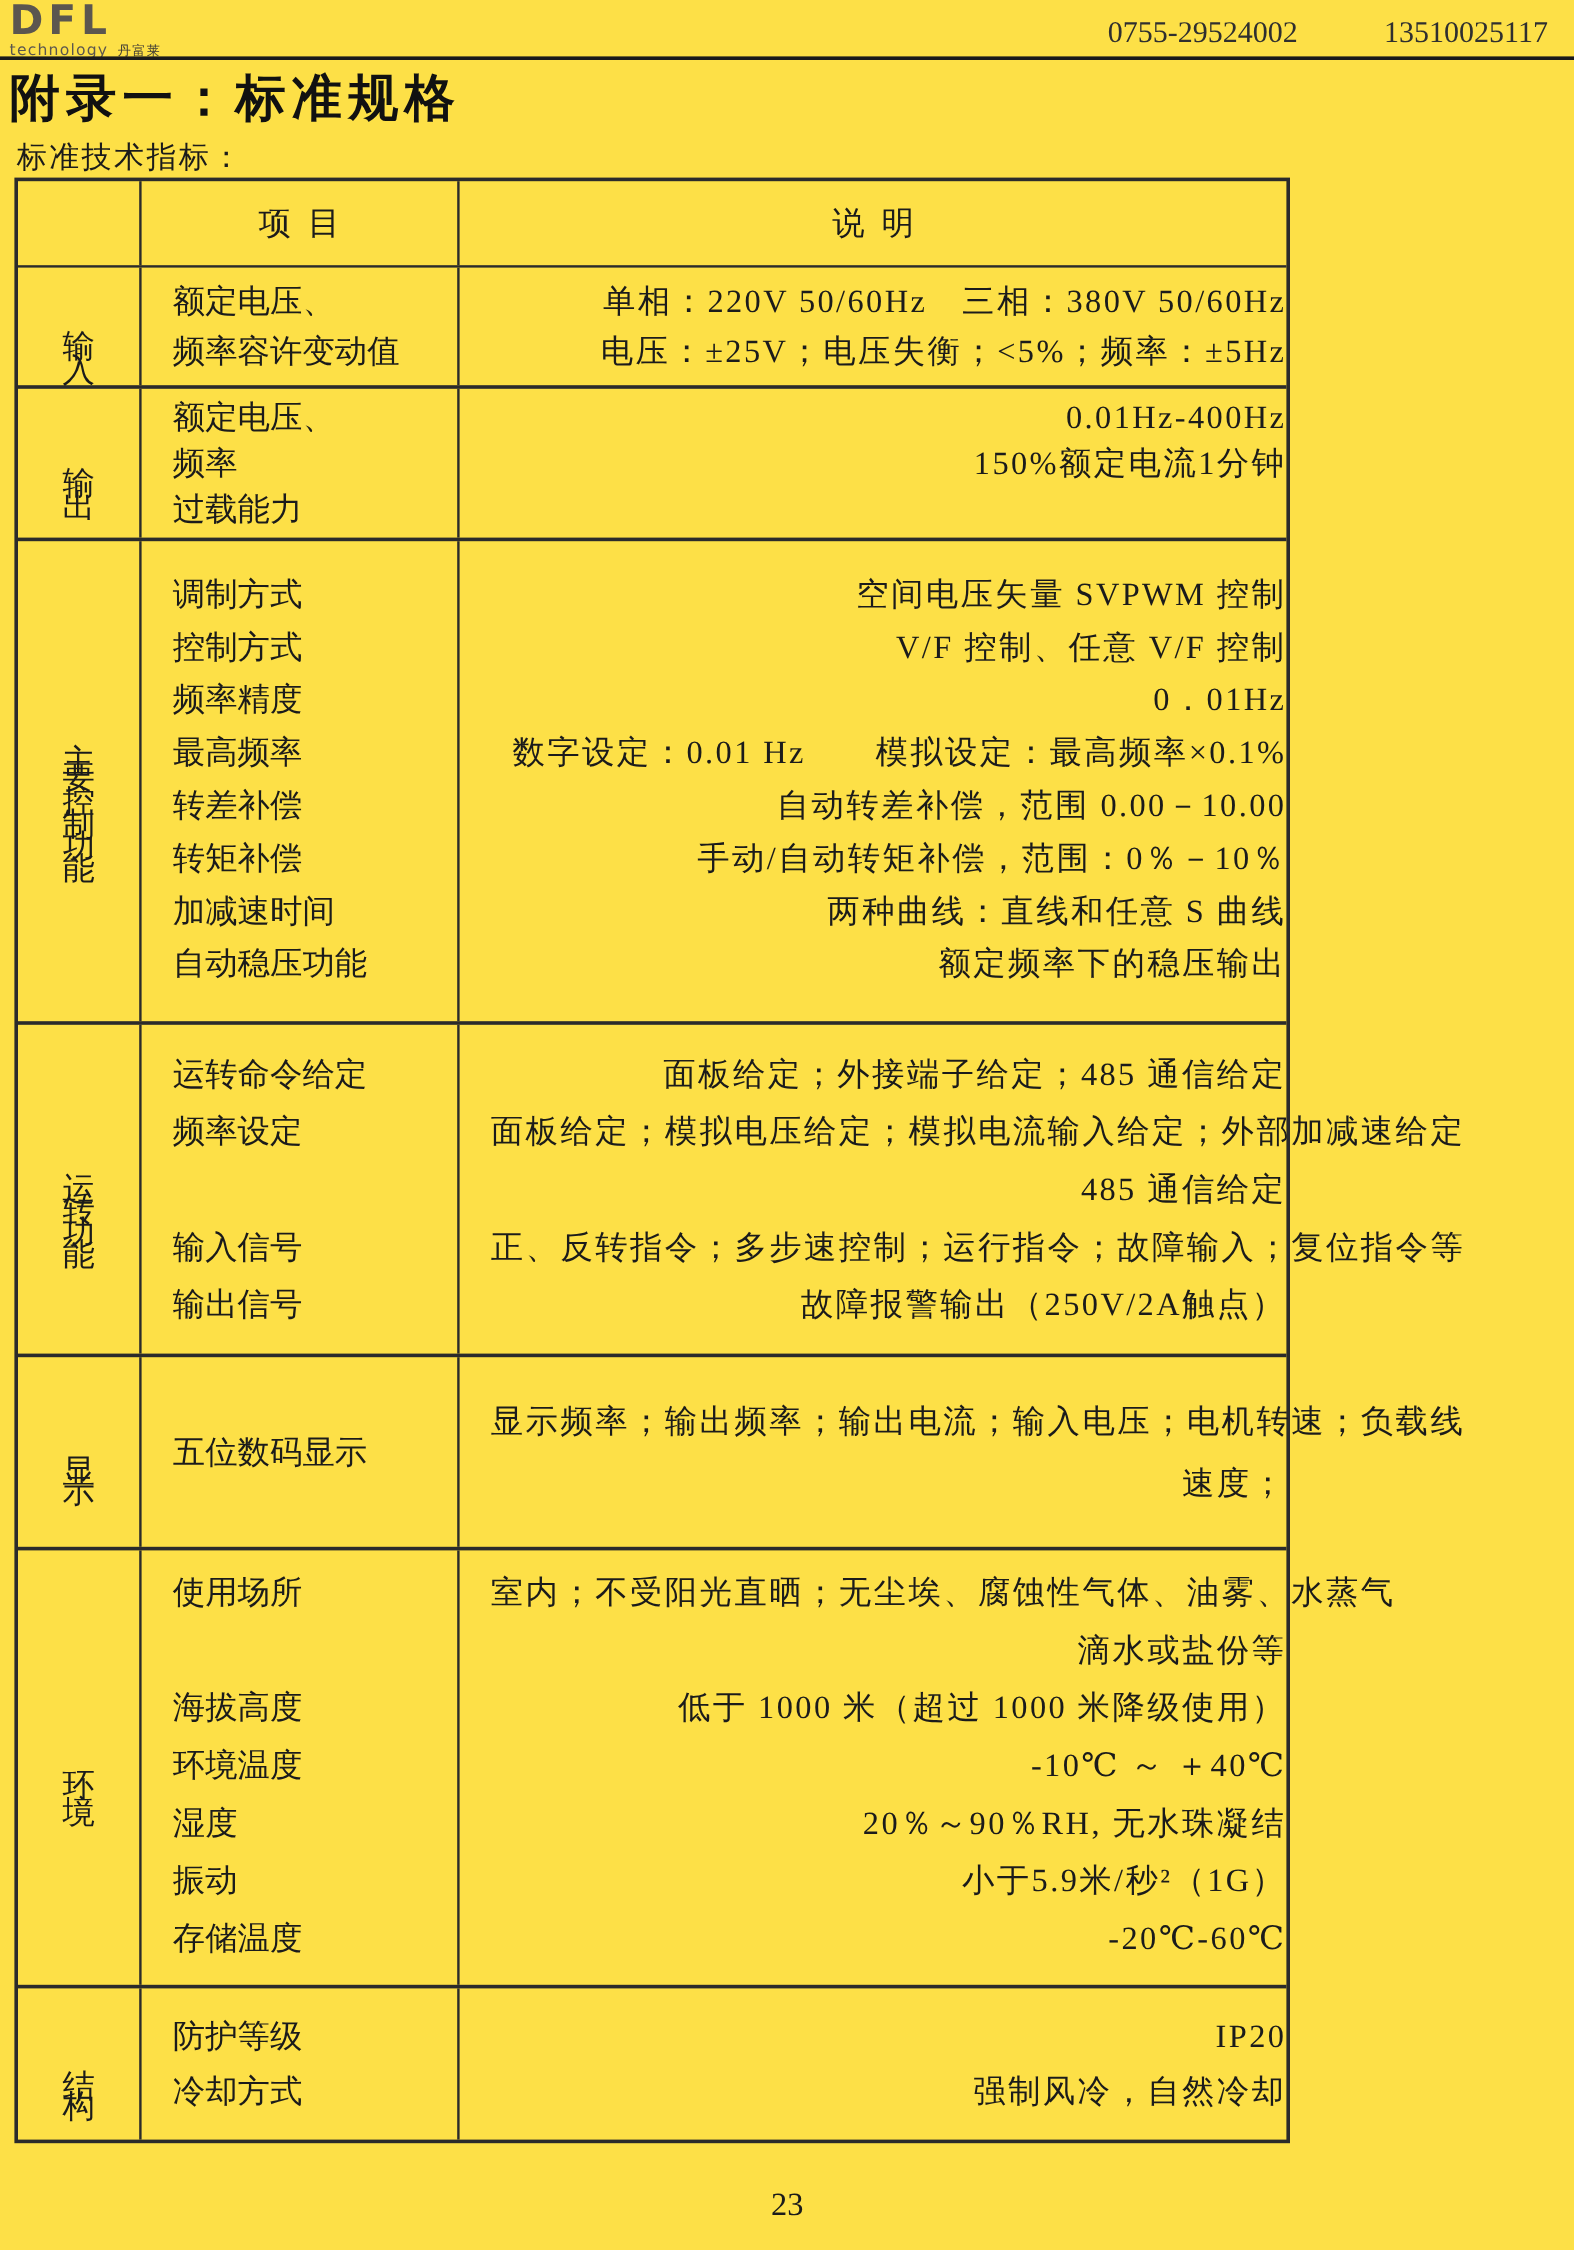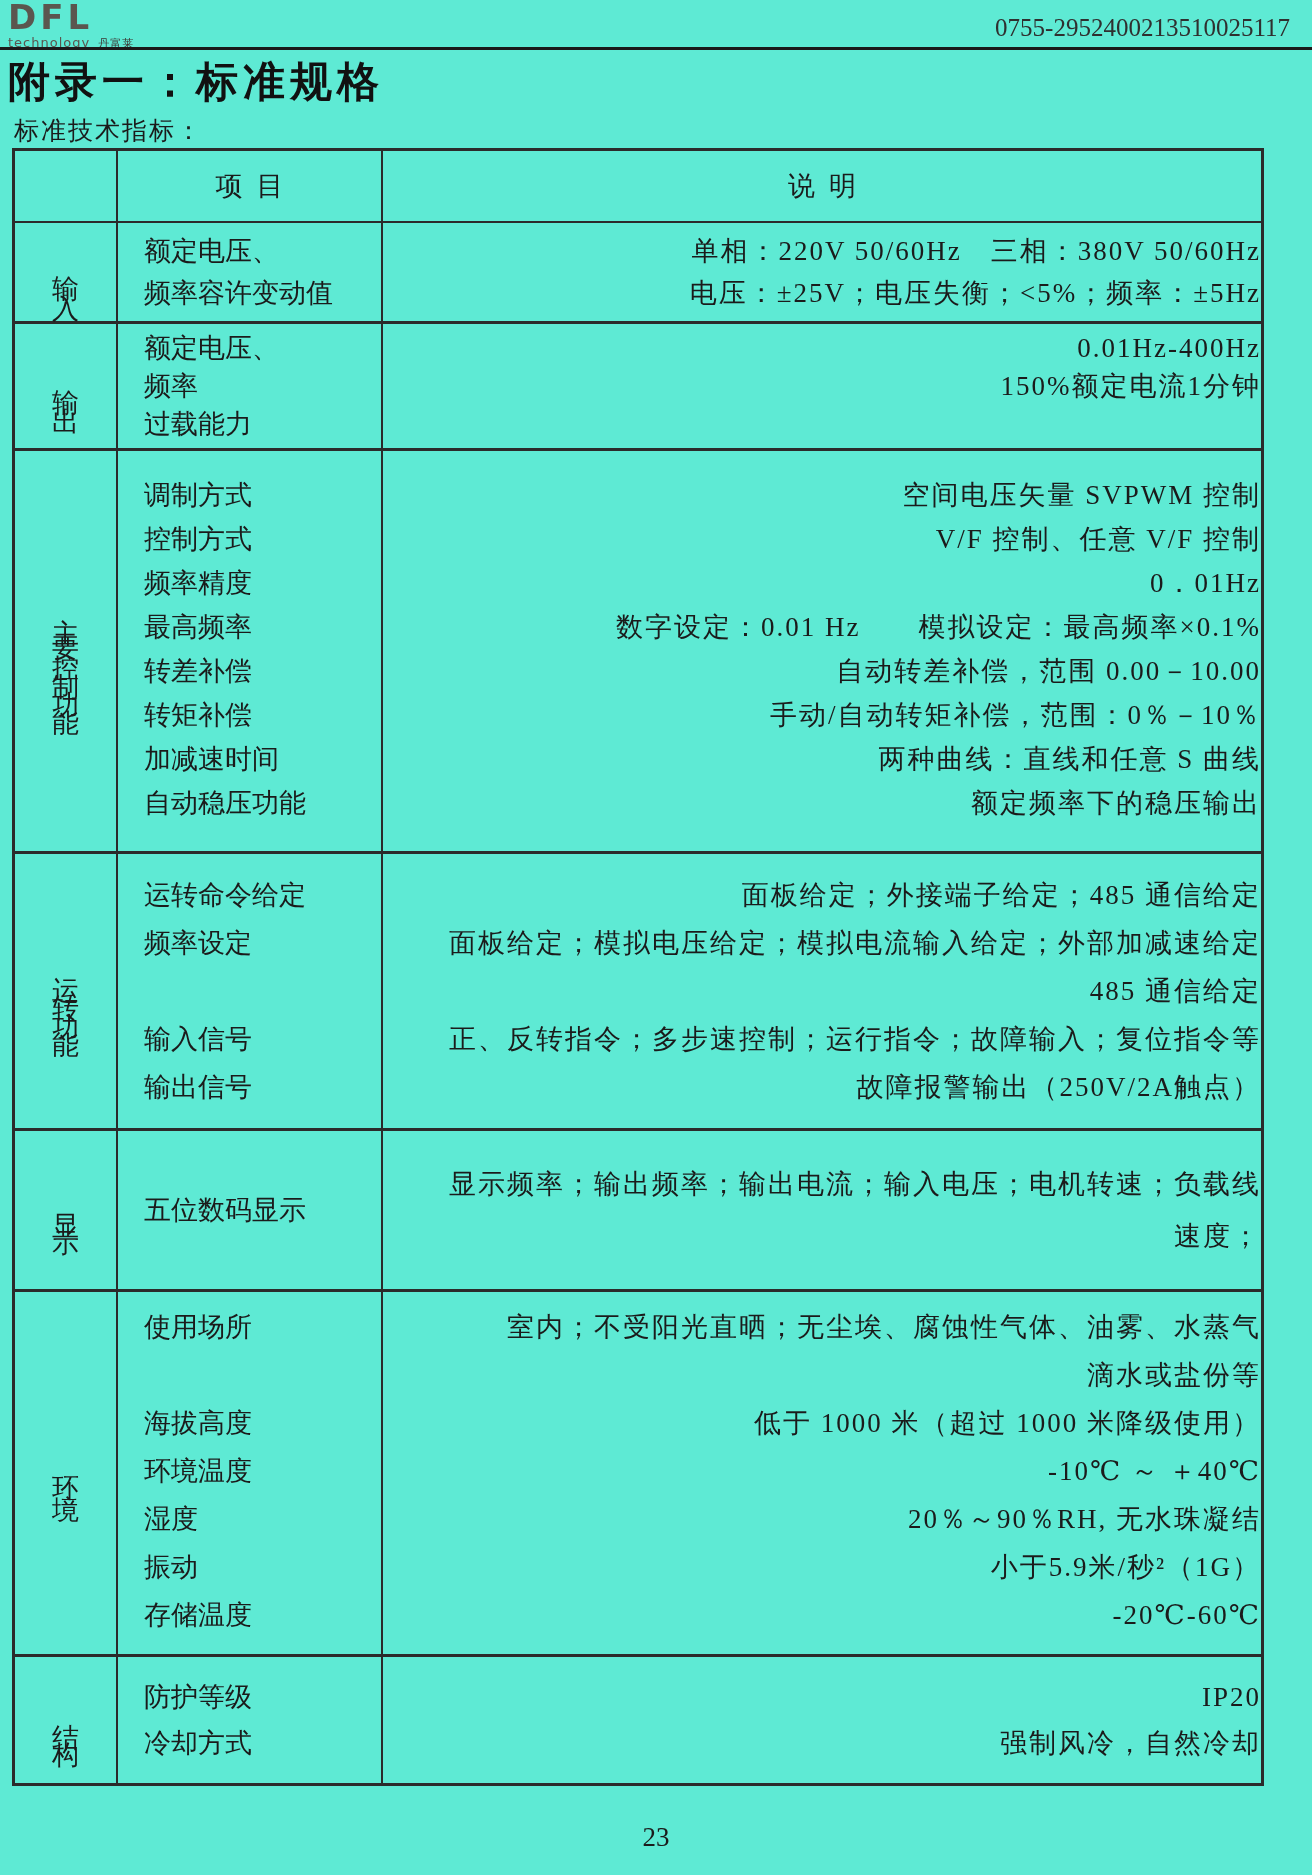--- a/index.html
+++ b/index.html
@@ -1,48 +1,48 @@
 <!DOCTYPE html>
 <html><head>
 <meta charset="utf-8">
 <style>
   html,body{margin:0;padding:0;background:#fff;}
   .page{
     position:relative;
     width:1312px;height:1875px;
-    background:#5eead4;
+    background:#fde047;
     font-family:"Liberation Serif","DejaVu Serif",serif;
     color:#1b1b1b;
     overflow:hidden;
   }
   
   .logo{position:absolute;top:0px;left:8px;line-height:1;}
   .logo-main{
     font-family:"DejaVu Sans","Liberation Sans",sans-serif;
     font-weight:900;font-size:34px;letter-spacing:4px;color:#5b564f;
   }
   .logo-sub{margin-top:2px;display:flex;align-items:baseline;gap:8px;}
   .logo-sub .tech{font-family:"DejaVu Sans",sans-serif;font-size:13px;color:#5b564f;letter-spacing:1px;}
   .logo-sub .cn{font-size:11px;color:#3c3935;letter-spacing:1px;}
   .phones{
     position:absolute;top:14px;right:22px;
-    display:flex;
+    display:flex;gap:72px;
     font-size:25px;color:#2f2f2f;
   }
   .rule{position:absolute;top:47px;left:0;width:1312px;height:3px;background:#1a1a1a;}
   
   .title{
     position:absolute;top:54px;left:8px;margin:0;
     font-family:"Liberation Sans","DejaVu Sans",sans-serif;
     font-weight:700;font-size:42px;letter-spacing:5px;color:#111;
   }
   .subtitle{position:absolute;top:114px;left:14px;font-size:25px;letter-spacing:2px;color:#1b1b1b;}
   
   .spec-table{
-    position:absolute;top:148px;left:12px;width:1252px;
+    position:absolute;top:148px;left:12px;width:1063px;
     border:3px solid #2b2b2b;
     box-sizing:border-box;
     font-size:27px;
   }
   .t-head{display:flex;height:70px;border-bottom:2px solid #2b2b2b;}
   .h-cat{width:103px;border-right:2px solid #2b2b2b;box-sizing:border-box;}
   .h-item{width:265px;border-right:2px solid #2b2b2b;box-sizing:border-box;
           display:flex;align-items:center;justify-content:center;letter-spacing:14px;text-indent:14px;}
   .h-desc{flex:1;display:flex;align-items:center;justify-content:center;letter-spacing:14px;text-indent:14px;}
   .t-section{display:flex;border-bottom:3px solid #2b2b2b;}

